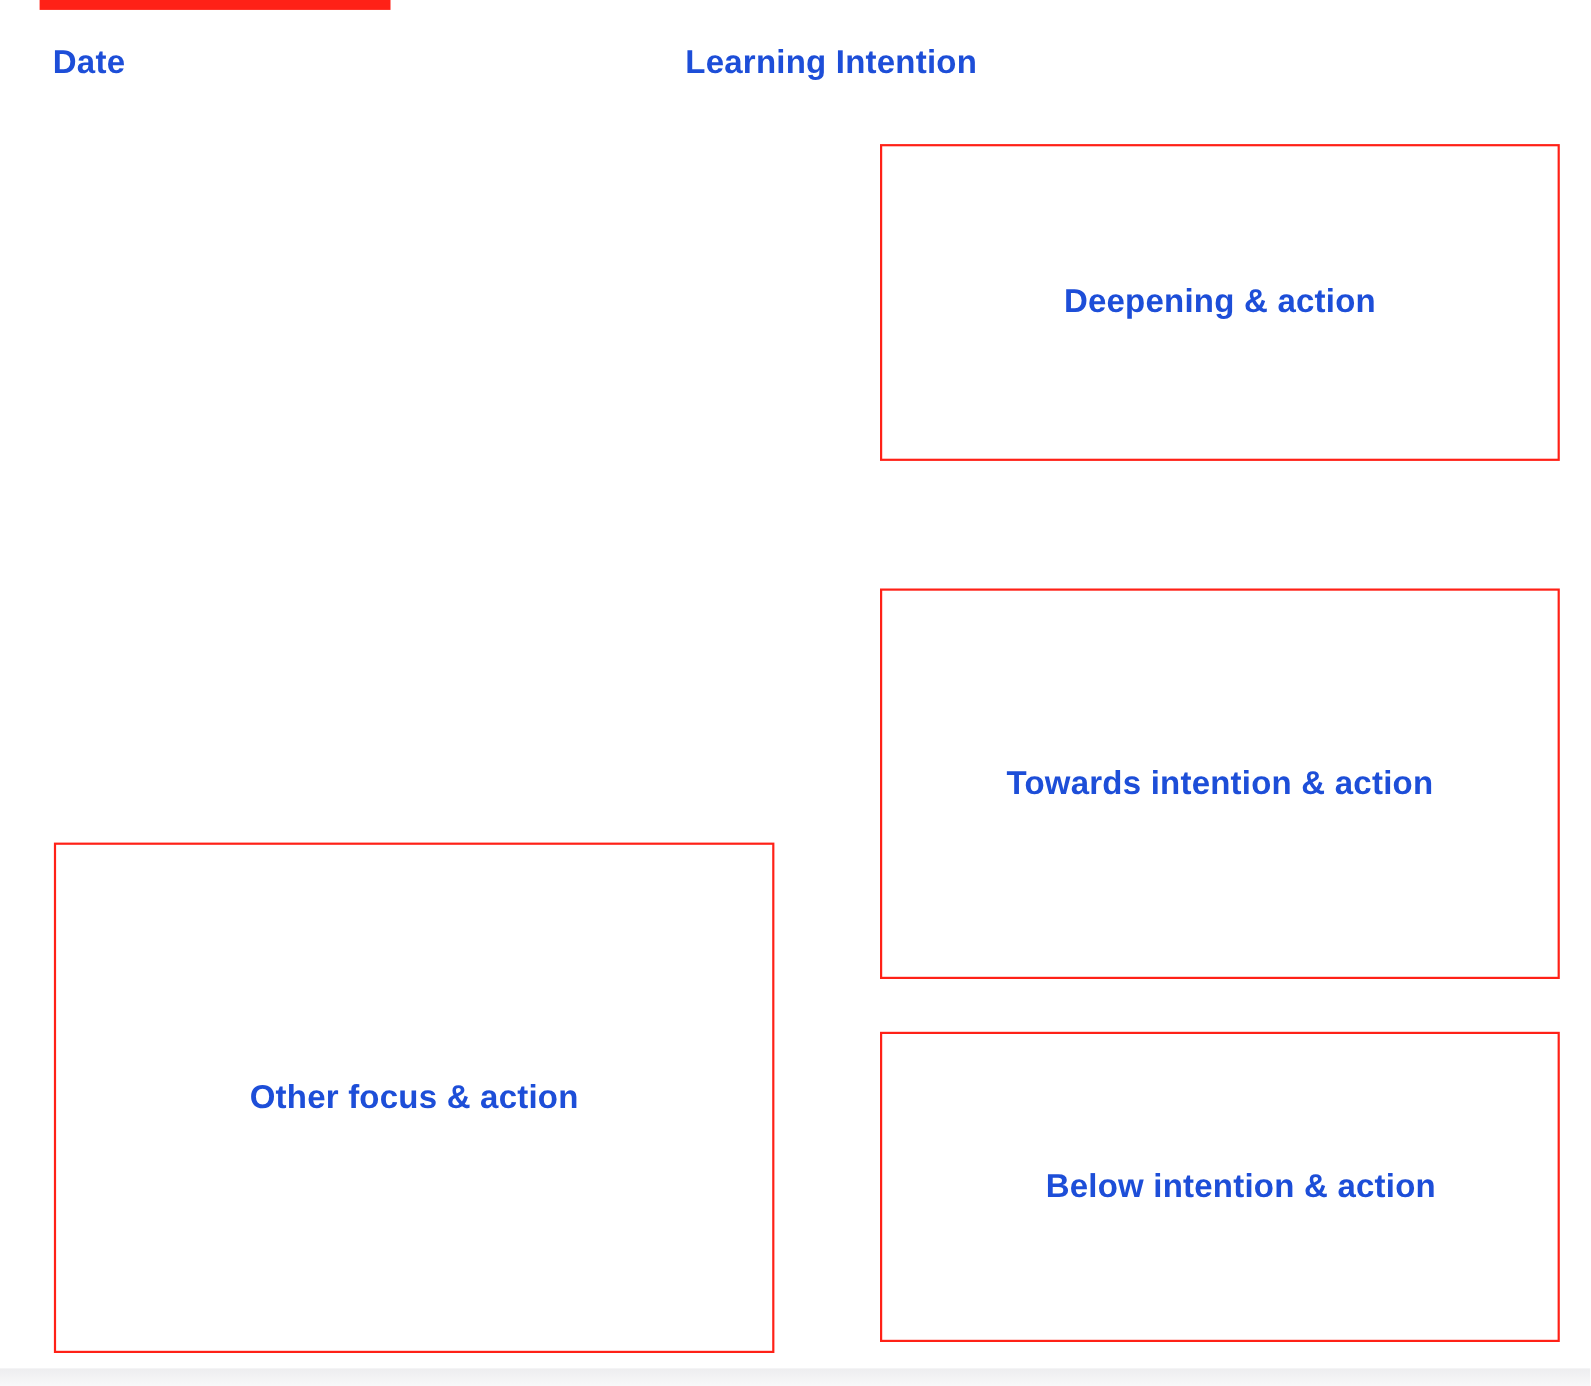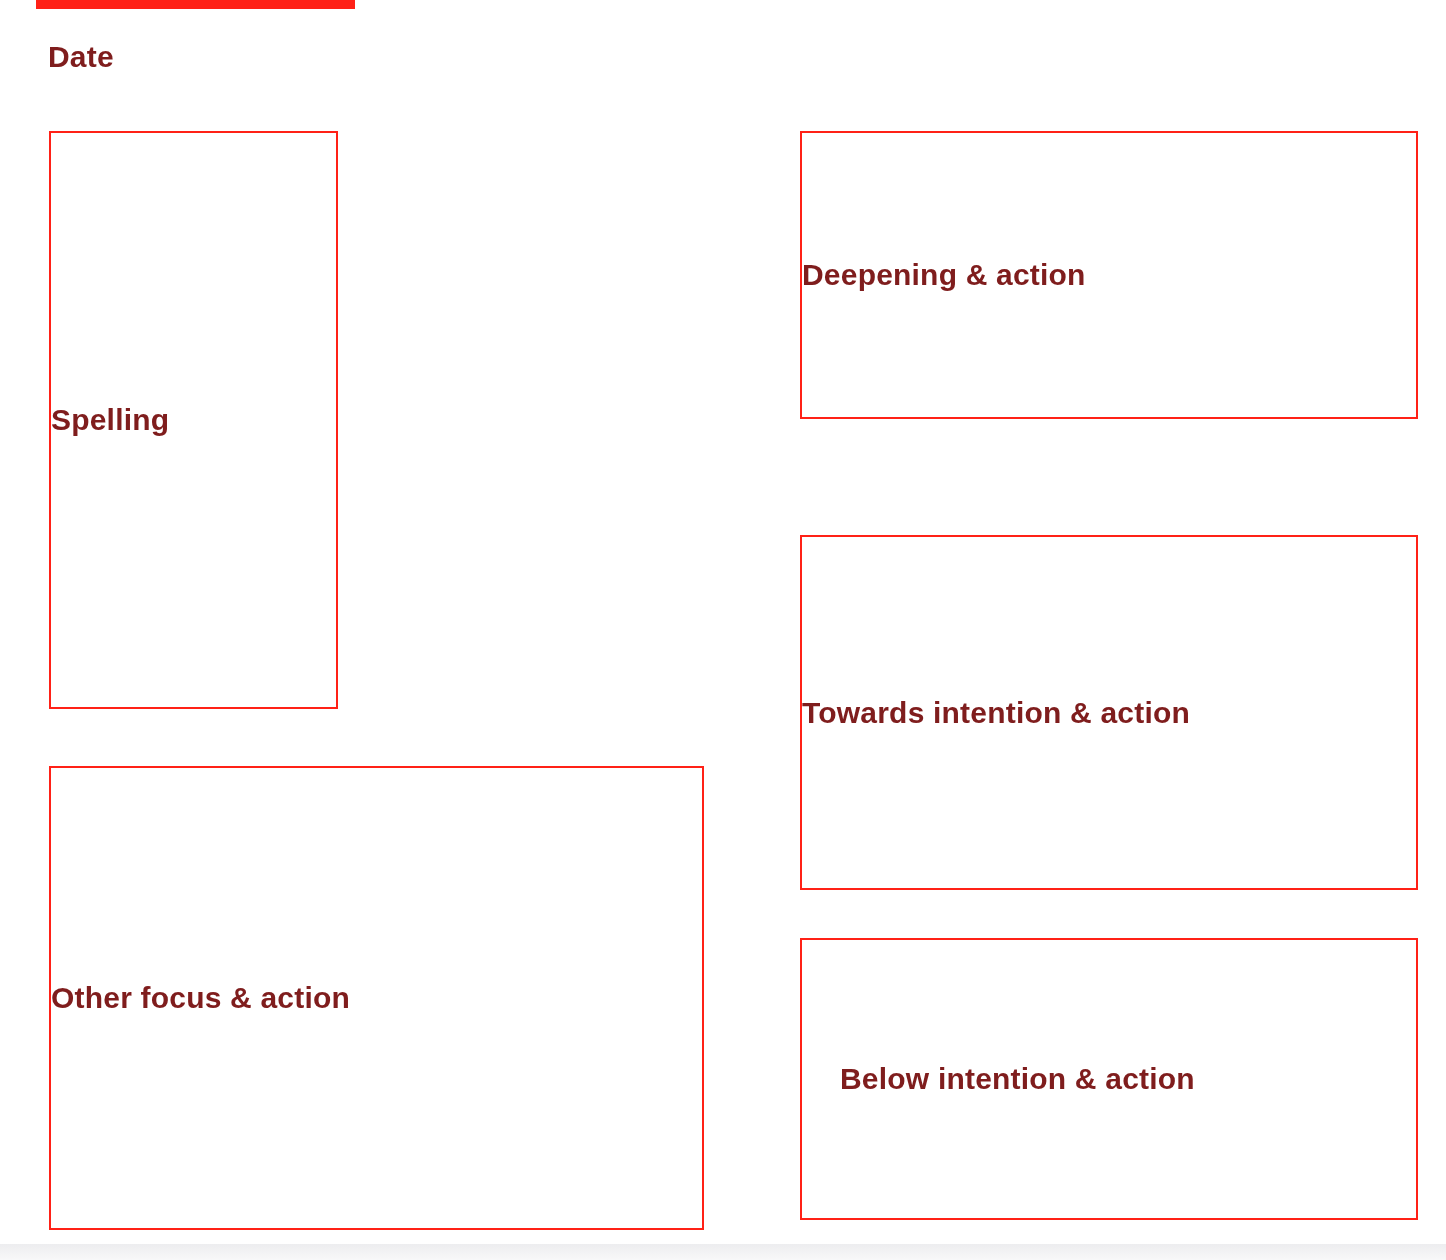--- a/index.html
+++ b/index.html
@@ -1,40 +1,40 @@
 <!DOCTYPE html>
 <html><head>
 <meta charset="utf-8">
 <style>
   html,body{margin:0;padding:0;background:#ffffff;}
   #page{
     position:relative;
     width:1446px;height:1260px;
     background:#ffffff;
     font-family:"Liberation Sans", sans-serif;
-    color:#7f1d1d;
+    color:#1d4ed8;
     overflow:hidden;
   }
   .hdr{
     position:absolute;
     font-size:30px;
     font-weight:700;
     letter-spacing:.2px;
     white-space:nowrap;
   }
   #hdr-date{left:48px;top:40px;}
   #hdr-li{left:623px;top:40px;}
   .rbox{
     position:absolute;
     box-sizing:border-box;
     border:2.5px solid #ff2117;
     background:#ffffff;
     display:flex;
     align-items:center;
-    justify-content:flex-start;
+    justify-content:center;
     text-align:center;
   }
   .rbox .lbl{
     font-size:30px;
     font-weight:600;
     letter-spacing:.2px;
     white-space:nowrap;
   }
   #box-spelling{left:49px;top:131px;width:289px;height:578px;}
   #box-deepening{left:800px;top:131px;width:618px;height:288px;}
@@ -54,24 +54,22 @@
 </style>
 </head>
 <body>
 
 <div id="page">
 
   <div id="cutoff-strip"></div>
 
   <div id="hdr-date" class="hdr">Date</div>
 
+  <div id="hdr-li" class="hdr">Learning Intention</div>
 
-  <div id="box-spelling" class="rbox">
-    <span class="lbl">Spelling</span>
-  </div>
 
   <div id="box-deepening" class="rbox">
     <span class="lbl">Deepening &amp; action</span>
   </div>
 
   <div id="box-towards" class="rbox">
     <span class="lbl">Towards intention &amp; action</span>
   </div>
 
   <div id="box-other" class="rbox">

